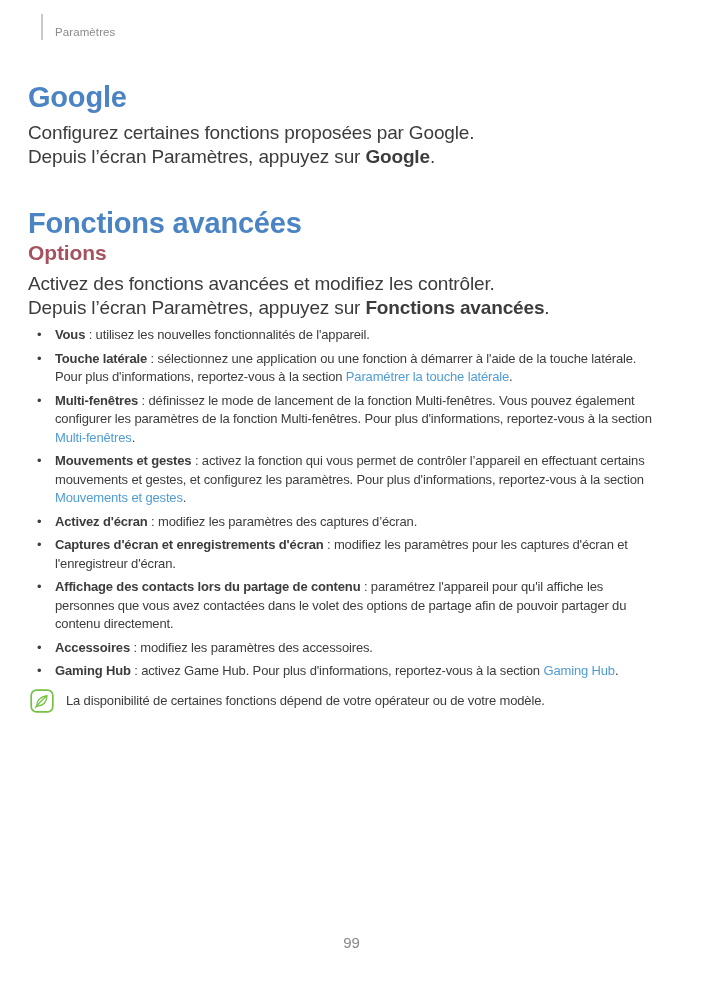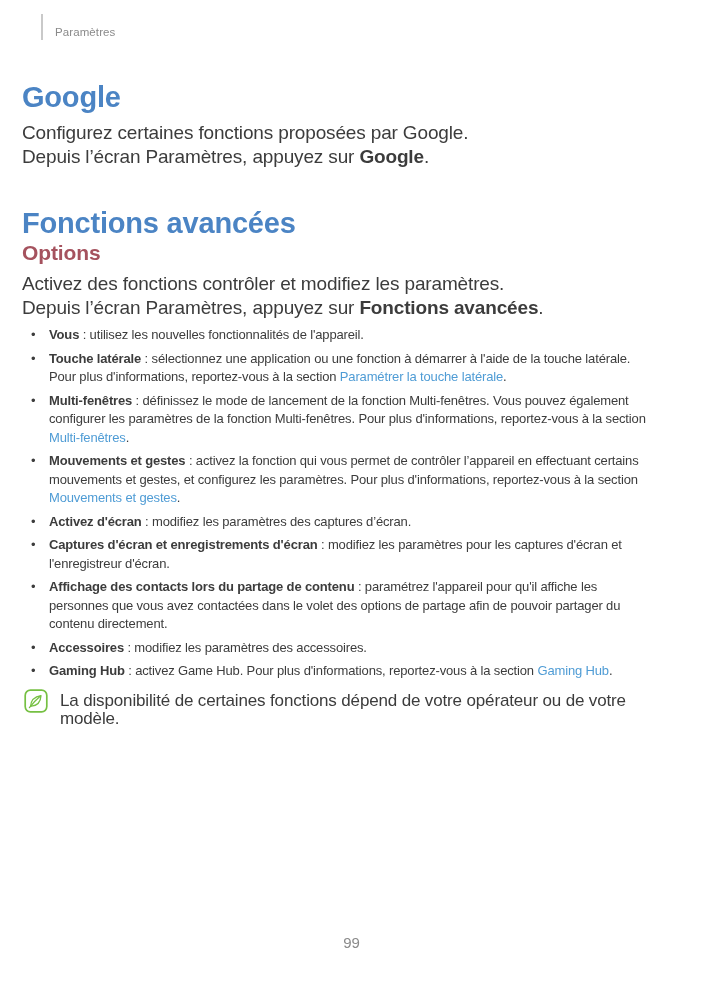--- a/index.html
+++ b/index.html
@@ -33,21 +33,21 @@
     width: 2px; height: 26px; background: var(--divider-gray);
   }
   .chapter {
     position: absolute; left: 55px; top: 26px;
     font-size: 11.5px; color: var(--muted-gray); letter-spacing: 0.1px;
   }
   
   .content {
     position: absolute; top: 0; left: 0;
     width: 703px; height: 994px;
-    padding: 0 45px 0 22px;
+    padding: 0 45px 0 28px;
   }
   h1 {
     font-size: 29px; line-height: 34px; font-weight: 600;
     color: var(--heading-blue); letter-spacing: -0.2px;
   }
   .h1-google { margin-top: 80px; }
   .h1-advanced { margin-top: 40px; }
   h2 {
     font-size: 21px; line-height: 25px; font-weight: 600;
     color: var(--subheading-red); letter-spacing: -0.1px;
@@ -72,21 +72,21 @@
     content: "\2022";
     position: absolute; left: 9px; top: 0;
     color: var(--body-text); font-size: 13px;
   }
   .note {
     display: flex; align-items: flex-start;
     margin-top: 8px;
   }
   .note-icon { flex: 0 0 auto; width: 24px; height: 24px; margin-left: 2px; }
   .note-text {
-    font-size: 17px; line-height: 18.5px; letter-spacing: -0.15px;
+    font-size: 13px; line-height: 18.5px; letter-spacing: -0.15px;
     padding-left: 12px; padding-top: 3px;
   }
   .page-footer {
     position: absolute; left: 0; right: 0; bottom: 20px;
     text-align: center;
   }
   .page-number { font-size: 15px; color: var(--muted-gray); }
 </style>
 </head>
 <body>
@@ -102,21 +102,21 @@
 
     <section>
       <h1 class="h1-google">Google</h1>
       <p class="body-line first-after-heading">Configurez certaines fonctions proposées par Google.</p>
       <p class="body-line"><span>Depuis l’écran Paramètres, appuyez sur </span><b>Google</b><span>.</span></p>
     </section>
 
     <section>
       <h1 class="h1-advanced">Fonctions avancées</h1>
       <h2>Options</h2>
-      <p class="body-line first-after-heading">Activez des fonctions contrôler et modifiez les paramètres.</p>
+      <p class="body-line first-after-heading">Activez des fonctions avancées et modifiez les contrôler.</p>
       <p class="body-line"><span>Depuis l’écran Paramètres, appuyez sur </span><b>Fonctions avancées</b><span>.</span></p>
 
       <ul class="options-list">
         <li><b>Vous</b><span> : utilisez les nouvelles fonctionnalités de l'appareil.</span></li>
 
         <li><b>Touche latérale</b><span> : sélectionnez une application ou une fonction à démarrer à l'aide de la touche latérale. Pour plus d'informations, reportez-vous à la section </span><a class="xref">Paramétrer la touche latérale</a><span>.</span></li>
 
         <li><b>Multi-fenêtres</b><span> : définissez le mode de lancement de la fonction Multi-fenêtres. Vous pouvez également configurer les paramètres de la fonction Multi-fenêtres. Pour plus d'informations, reportez-vous à la section </span><a class="xref">Multi-fenêtres</a><span>.</span></li>
 
         <li><b>Mouvements et gestes</b><span> : activez la fonction qui vous permet de contrôler l’appareil en effectuant certains mouvements et gestes, et configurez les paramètres. Pour plus d'informations, reportez-vous à la section </span><a class="xref">Mouvements et gestes</a><span>.</span></li>

